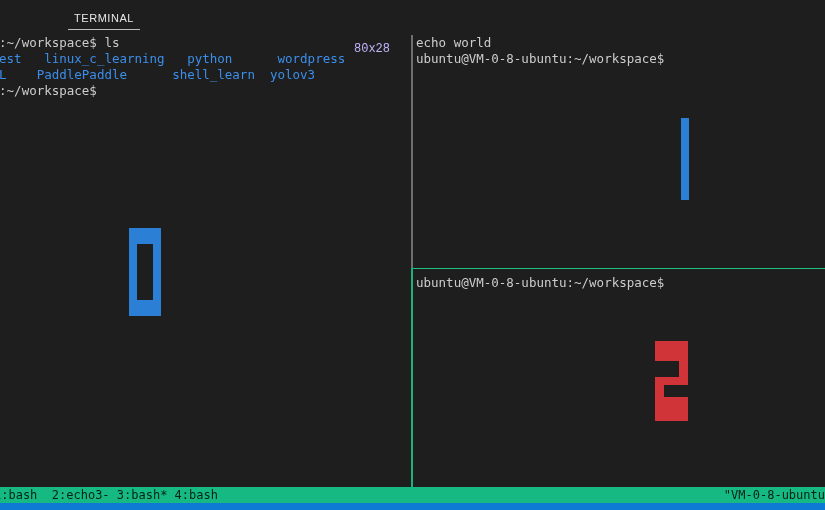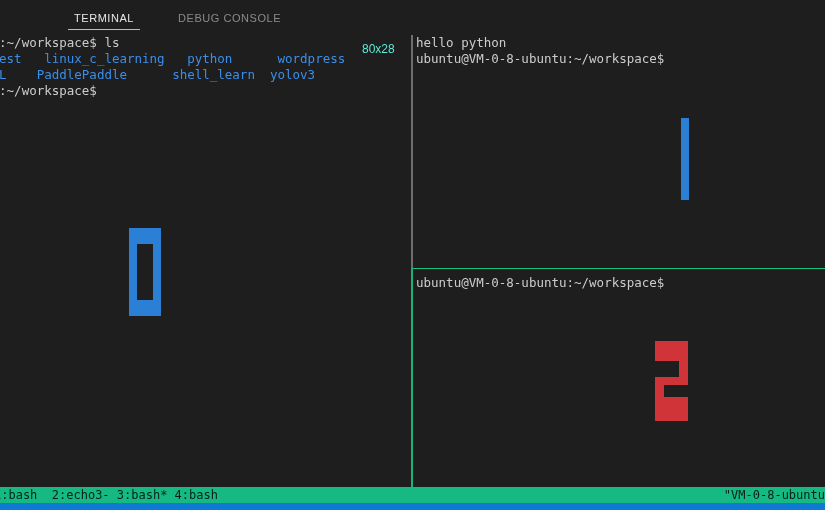--- a/index.html
+++ b/index.html
@@ -61,23 +61,23 @@
     position:absolute; left:411px; top:233px; width:2px; height:219px;
     background:#18b57a;
   }
   #div-h-green {
     position:absolute; left:411px; top:233px; width:414px; height:1px;
     background:#19c37d;
   }
 
   
   #size-badge {
-    position:absolute; left:362px; top:6px;
-    font-family:Liberation Sans, sans-serif;
-    font-size:12px; line-height:16px; color:#5eead4; white-space:pre;
+    position:absolute; left:354px; top:6px;
+    font-family:Liberation Mono, monospace;
+    font-size:12px; line-height:16px; color:#c4b5fd; white-space:pre;
   }
 
   
   .digit {
     position:absolute; display:block;
   }
   .digit svg { display:block; }
 
   
   #tmux-status {
@@ -97,36 +97,33 @@
 </style>
 </head>
 <body>
 
 <div id="app">
 
   <div id="tabbar">
     <div class="tab active">
       <span>TERMINAL</span>
     </div>
-    <div class="tab">
-      <span>DEBUG CONSOLE</span>
-    </div>
   </div>
 
   <div id="term">
 
     <div class="pane" id="pane-left">
       <div class="line prompt">tu:~/workspace$ ls</div>
       <div class="line blue">iTest   linux_c_learning   python      wordpress</div>
       <div class="line blue">TML    PaddlePaddle      shell_learn  yolov3</div>
       <div class="line prompt">tu:~/workspace$</div>
     </div>
 
     <div class="pane" id="pane-rt">
-      <div class="line prompt">hello python</div>
+      <div class="line prompt">echo world</div>
       <div class="line prompt">ubuntu@VM-0-8-ubuntu:~/workspace$</div>
     </div>
 
     <div class="pane" id="pane-rb">
       <div class="line prompt">ubuntu@VM-0-8-ubuntu:~/workspace$</div>
     </div>
 
     <div id="div-v-gray"></div>
     <div id="div-h-green"></div>
     <div id="div-v-green"></div>

